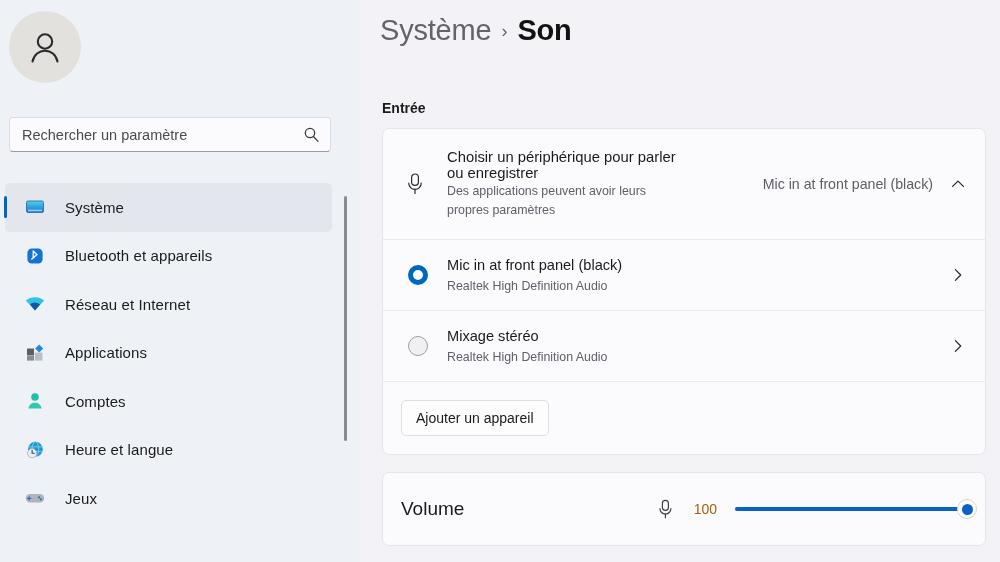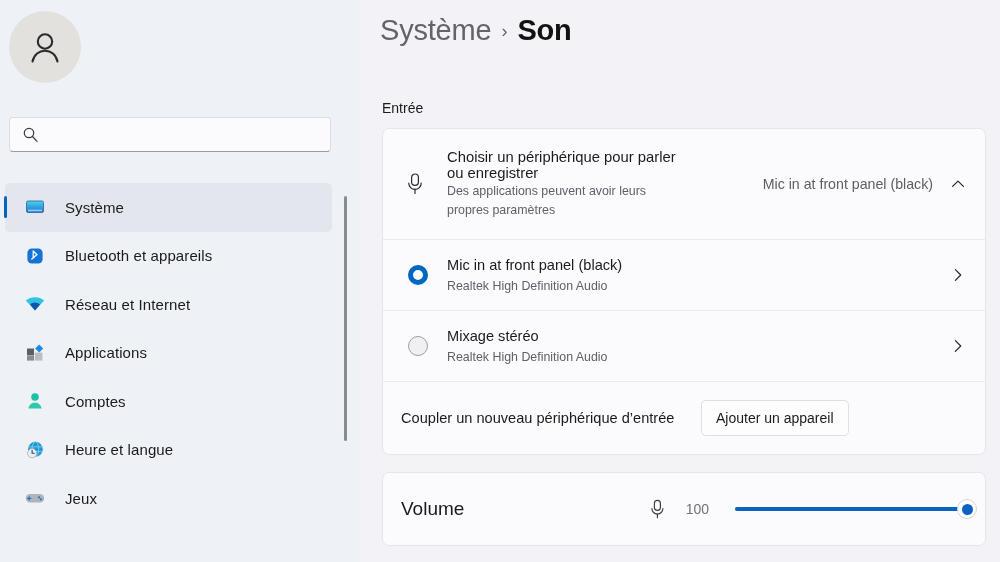--- a/index.html
+++ b/index.html
@@ -150,21 +150,21 @@
     font-size: 29px;
     font-weight: bold;
     color: #121212;
     letter-spacing: -.2px;
   }
   .section-title {
     position: absolute;
     left: 22px;
     top: 100px;
     font-size: 14px;
-    font-weight: normal;
+    font-weight: bold;
     color: #1b1b1b;
   }
 
   .card {
     position: absolute;
     left: 22px;
     width: 604px;
     background: #fbfbfd;
     border: 1px solid #e6e6ea;
     border-radius: 7px;
@@ -265,24 +265,24 @@
     border-radius: 5px;
     padding: 9px 14px;
     cursor: pointer;
     white-space: nowrap;
   }
 
   .vol-label { font-size: 19px; color: #1b1b1b; flex: 1; }
   .vol-mic { margin-right: 12px; display: flex; align-items: center; }
   .vol-value {
     font-size: 14px;
-    color: #737373;
+    color: #a16207;
     width: 30px;
     text-align: right;
-    margin-right: 26px;
+    margin-right: 18px;
   }
   .slider {
     position: relative;
     width: 232px;
     height: 22px;
     display: flex;
     align-items: center;
   }
   .slider-track {
     position: absolute;
@@ -329,20 +329,21 @@
     <div class="avatar-wrap">
       <div class="avatar">
         <svg width="40" height="40" viewBox="0 0 40 40">
           <circle cx="20" cy="14.5" r="7.2" fill="none" stroke="#2b2b2b" stroke-width="2.1"></circle>
           <path d="M7.5 34.5c1.4-7 6.6-10.8 12.5-10.8s11.1 3.8 12.5 10.8" fill="none" stroke="#2b2b2b" stroke-width="2.1" stroke-linecap="round"></path>
         </svg>
       </div>
     </div>
 
     <div class="search-box">
+      <input class="search-input" type="text" placeholder="Rechercher un paramètre" style="">
       <span class="search-icon">
         <svg width="17" height="17" viewBox="0 0 17 17">
           <circle cx="7" cy="7" r="4.7" fill="none" stroke="#3a3a42" stroke-width="1.25"></circle>
           <line x1="10.5" y1="10.5" x2="15" y2="15.4" stroke="#3a3a42" stroke-width="1.25" stroke-linecap="round"></line>
         </svg>
       </span>
     </div>
 
     <div class="nav">
 
@@ -487,21 +488,20 @@
           <div class="device-sub">Realtek High Definition Audio</div>
         </span>
         <span class="chev">
           <svg width="18" height="18" viewBox="0 0 18 18">
             <path d="M6.4 3.6L11.7 9l-5.3 5.4" fill="none" stroke="#2b2b2b" stroke-width="1.25" stroke-linecap="round" stroke-linejoin="round"></path>
           </svg>
         </span>
       </div>
 
       <div class="row row-pair">
-        <span class="pair-label">Coupler un nouveau périphérique d’entrée</span>
         <button class="btn">Ajouter un appareil</button>
       </div>
 
     </div>
 
     <div class="card" id="card-volume">
       <div class="row row-volume">
         <span class="vol-label">Volume</span>
         <span class="vol-mic">
           <svg width="19" height="23" viewBox="0 0 19 23">

